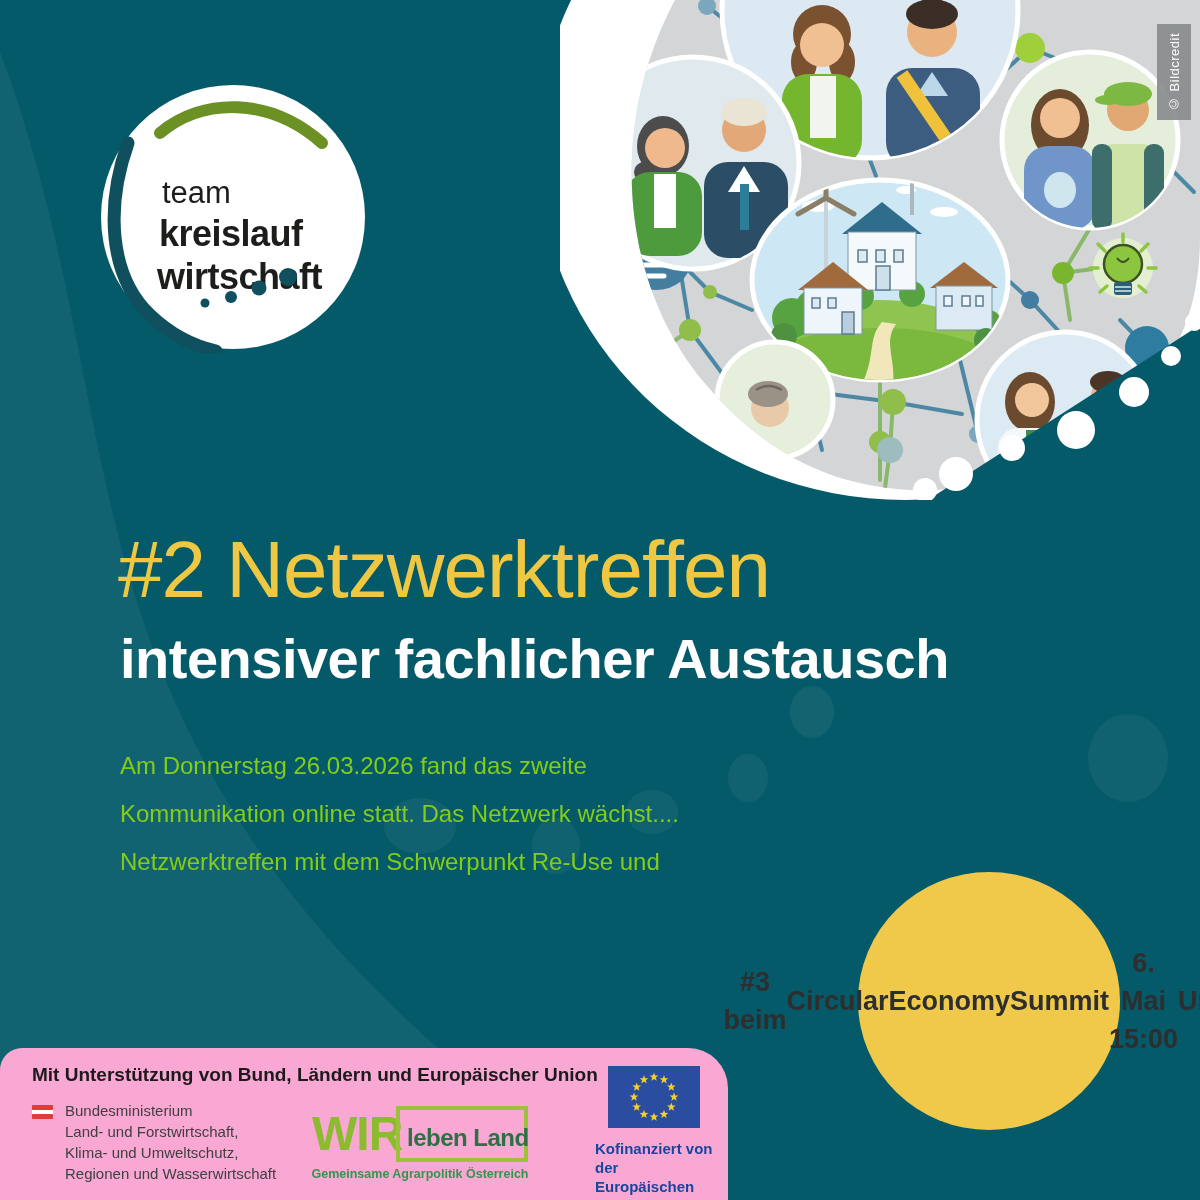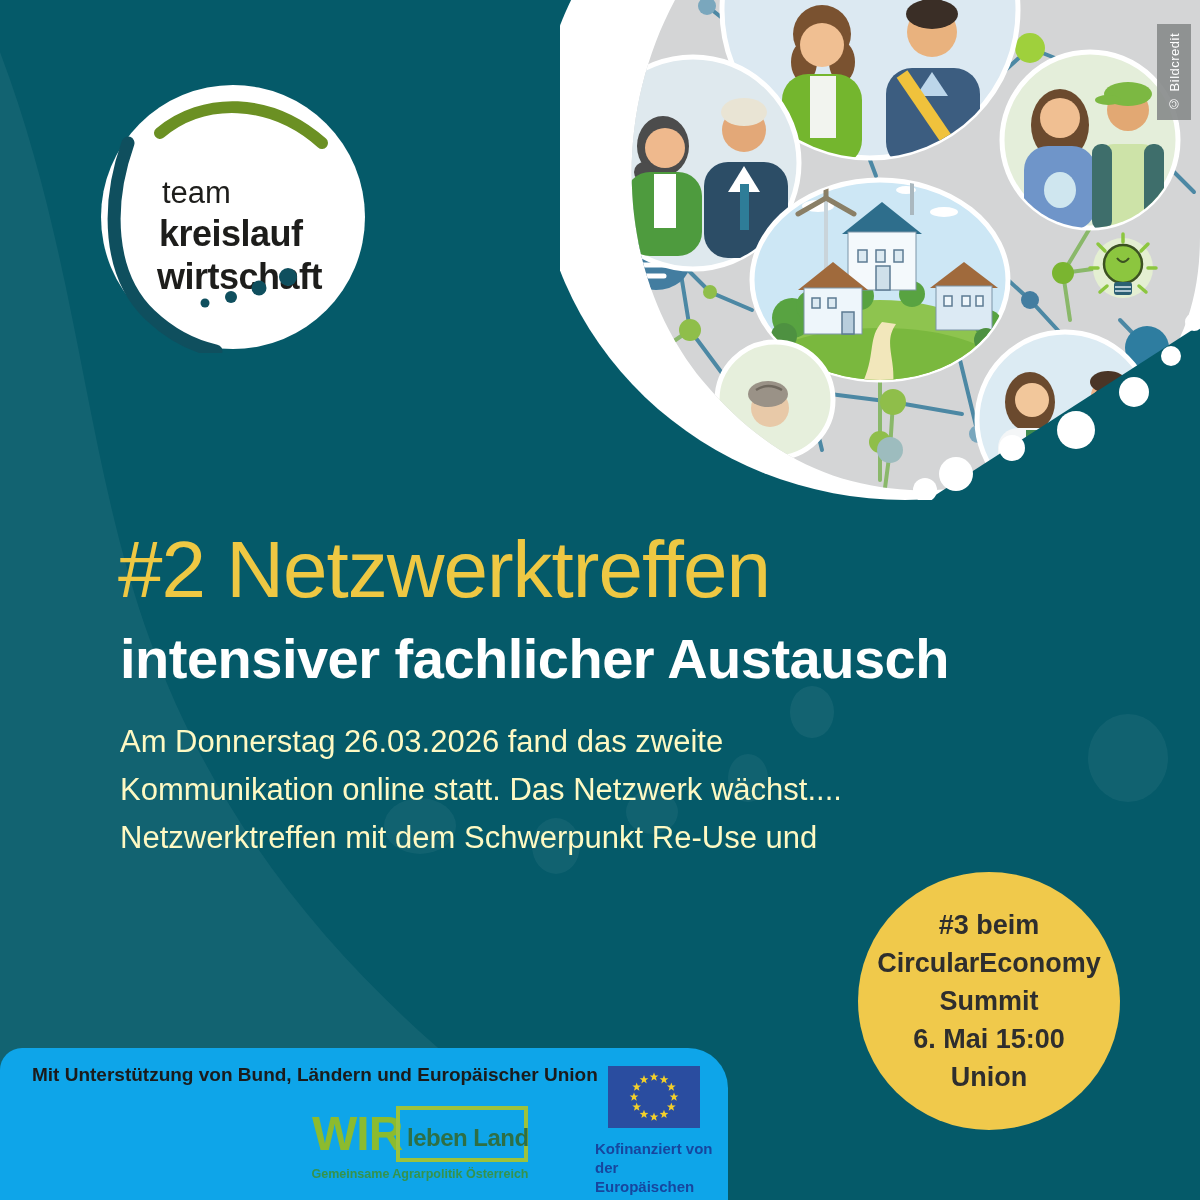--- a/index.html
+++ b/index.html
@@ -22,32 +22,32 @@
   
   .title{
     position:absolute;left:118px;top:524px;
     font-size:80px;font-weight:normal;color:#eec843;letter-spacing:-1px;white-space:nowrap;
   }
   .subtitle{
     position:absolute;left:120px;top:626px;
     font-size:56px;font-weight:bold;color:#ffffff;letter-spacing:-0.5px;white-space:nowrap;text-align:center;
   }
   .bodytext{
-    position:absolute;left:120px;top:718px;
-    font-size:31px;color:#fef9c3;line-height:48px;white-space:nowrap;
+    position:absolute;left:120px;top:742px;
+    font-size:24px;color:#84cc16;line-height:48px;white-space:nowrap;
   }
   
   .badge{
     position:absolute;left:858px;top:872px;width:262px;height:258px;border-radius:50%;
-    background:#f0c94b;display:flex;flex-direction:column;align-items:center;justify-content:center;
+    background:#f0c94b;display:flex;flex-direction:row;align-items:center;justify-content:center;
     text-align:center;color:#2e2e2e;font-weight:bold;font-size:27px;line-height:38px;
   }
   
   .footer{
-    position:absolute;left:0;top:1048px;width:728px;height:152px;background:#0ea5e9;
+    position:absolute;left:0;top:1048px;width:728px;height:152px;background:#f9a8d4;
     border-radius:22px 40px 0 0;
   }
   .support{
     position:absolute;left:32px;top:16px;font-size:19px;font-weight:bold;color:#1b1b1b;white-space:nowrap;
   }
   .ministry{position:absolute;left:32px;top:52px;display:flex;}
   .flag-at{width:21px;margin-top:5px;margin-right:12px;}
   .flag-at .bar{width:21px;height:5px;background:#e23b3b;border-radius:1px;}
   .flag-at .gap{width:21px;height:4px;background:#ffffff;}
   .ministry-text{font-size:15px;color:#3f3f3f;line-height:21px;}
@@ -341,20 +341,33 @@
     <div>#3 beim</div>
     <div>CircularEconomy</div>
     <div>Summit</div>
     <div>6. Mai 15:00</div>
     <div>Union</div>
   </div>
 
   <div class="footer">
     <div class="support">Mit Unterstützung von Bund, Ländern und Europäischer Union</div>
 
+    <div class="ministry">
+      <div class="flag-at">
+        <div class="bar"></div>
+          <div class="gap"></div>
+          <div class="bar"></div>
+      </div>
+      <div class="ministry-text">
+        <div>Bundesministerium</div>
+        <div>Land- und Forstwirtschaft,</div>
+        <div>Klima- und Umweltschutz,</div>
+        <div>Regionen und Wasserwirtschaft</div>
+      </div>
+    </div>
 
     <svg class="wir" width="216" height="86" viewBox="0 0 216 86">
       <text x="0" y="52" font-size="48" font-weight="bold" fill="#8cbb2f" letter-spacing="-1">WIR</text>
       <rect x="86" y="10" width="128" height="52" fill="none" stroke="#9cc23c" stroke-width="4"></rect>
       <text x="95" y="48" font-size="24" font-weight="bold" fill="#2e6f45" letter-spacing="-0.5">leben Land</text>
       <text x="108" y="80" font-size="12.5" font-weight="bold" fill="#35934c" text-anchor="middle">Gemeinsame Agrarpolitik Österreich</text>
     </svg>
 
     <div class="eu">
       <svg width="92" height="62" viewBox="0 0 92 62">

